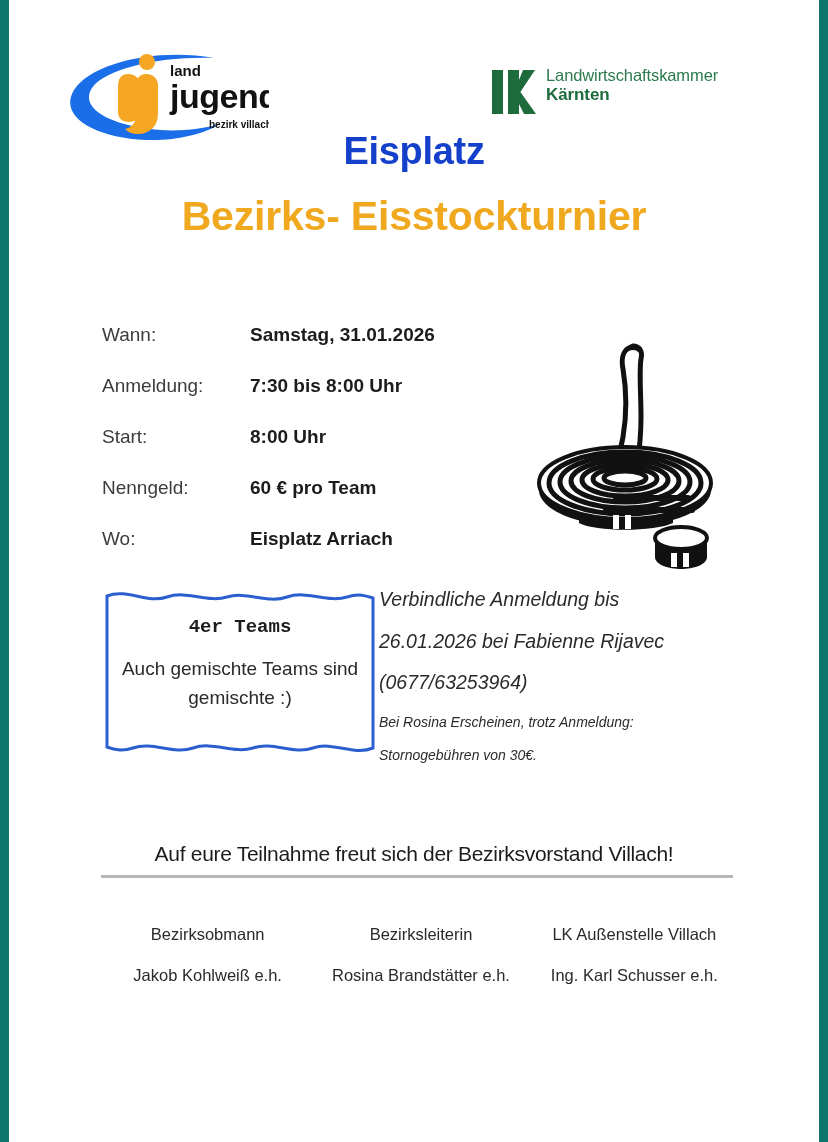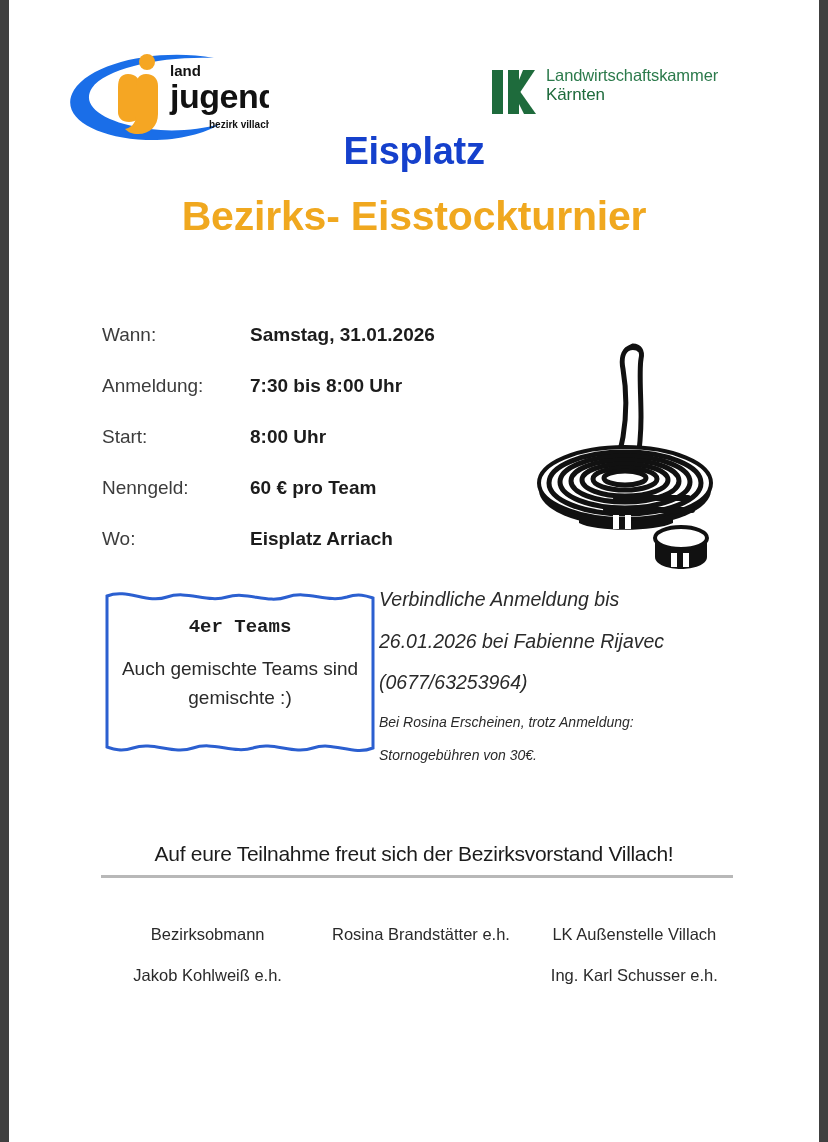--- a/index.html
+++ b/index.html
@@ -10,21 +10,21 @@
   body {
     width: 828px;
     height: 1142px;
     overflow: hidden;
     font-family: "Liberation Sans", sans-serif;
   }
   .viewport {
     position: relative;
     width: 828px;
     height: 1142px;
-    background: #404040;
+    background: #0f766e;
     box-sizing: border-box;
   }
   .page {
     position: absolute;
     left: 9px;
     top: 0;
     width: 810px;
     height: 1142px;
     background: #ffffff;
     overflow: hidden;
@@ -65,21 +65,21 @@
     line-height: 1.18;
   }
   .lk-line1 {
     font-size: 16.5px;
     color: #2b7a4b;
     letter-spacing: -0.1px;
     white-space: nowrap;
   }
   .lk-line2 {
     font-size: 17px;
-    font-weight: normal;
+    font-weight: bold;
     color: #1e6b3c;
     letter-spacing: -0.1px;
     white-space: nowrap;
   }
 
   
   .title-einladung {
     position: absolute;
     left: 0;
     top: 130px;
@@ -388,20 +388,21 @@
 
     <div class="closing">Auf eure Teilnahme freut sich der Bezirksvorstand Villach!</div>
     <div class="divider"></div>
 
     <div class="signatures">
       <div class="sig-col">
         <div class="sig-role">Bezirksobmann</div>
         <div class="sig-name">Jakob Kohlweiß e.h.</div>
       </div>
       <div class="sig-col">
+        <div class="sig-role">Bezirksleiterin</div>
         <div class="sig-name">Rosina Brandstätter e.h.</div>
       </div>
       <div class="sig-col">
         <div class="sig-role">LK Außenstelle Villach</div>
         <div class="sig-name">Ing. Karl Schusser e.h.</div>
       </div>
     </div>
 
   </div>
 </div>

